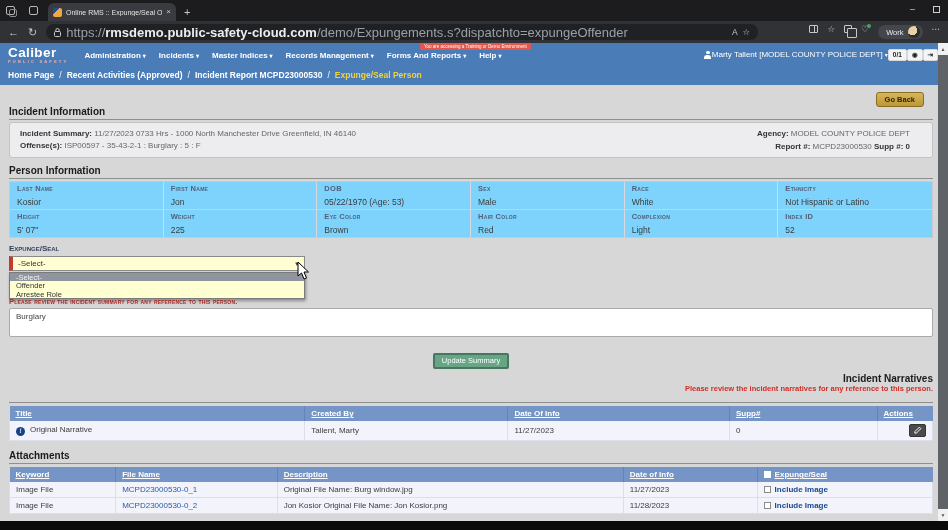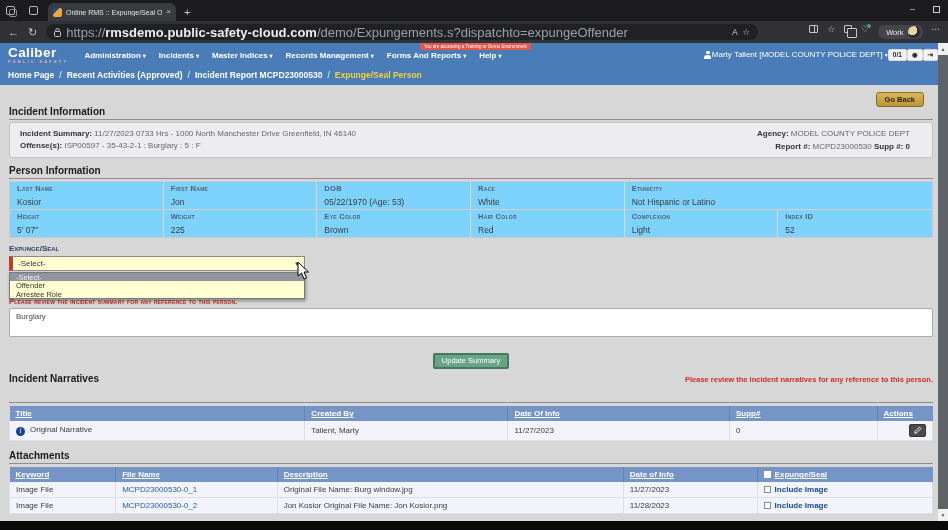--- a/index.html
+++ b/index.html
@@ -133,21 +133,21 @@
     width:100%; height:29px; margin-top:2px; background:#fff; border:1px solid #ababab; border-radius:2px;
     font-family:inherit; font-size:8px; color:#444; padding:3px 6px; resize:none;
   }
   .update-row { text-align:center; margin-top:8px; height:15px; }
   .update-btn {
     background:#67a586; border:2px solid #47775f; border-radius:2px; color:#fff;
     font-size:7.5px; padding:1.5px 7px; font-family:inherit;
   }
 
   .sec-head-flex { display:flex; align-items:flex-end; justify-content:space-between;
-    border-bottom:1px solid #8f8f8f; padding-bottom:18px; }
+    border-bottom:1px solid #8f8f8f; padding-bottom:9px;flex-direction:column; }
   .sec-head-flex h2 { border:none; padding:0; }
   .warn-note { font-size:7.5px; font-weight:bold; color:#cf2d26; }
 
   table.grid { width:100%; border-collapse:collapse; margin-top:3px; }
   table.grid th {
     background:#7495c5; color:#fff; font-size:8px; font-weight:bold; text-align:left;
     padding:3px 6px; border-right:1px solid #6384b4;text-decoration:underline;
   }
   table.grid th:last-child { border-right:none; }
   table.grid td {
@@ -285,20 +285,24 @@
           <div class="plabel">Last Name</div>
           <div class="pvalue">Kosior</div>
         </div>
       <div class="pcell">
           <div class="plabel">First Name</div>
           <div class="pvalue">Jon</div>
         </div>
       <div class="pcell">
           <div class="plabel">DOB</div>
           <div class="pvalue">05/22/1970 (Age: 53)</div>
+        </div>
+      <div class="pcell">
+          <div class="plabel">Sex</div>
+          <div class="pvalue">Male</div>
         </div>
       <div class="pcell">
           <div class="plabel">Race</div>
           <div class="pvalue">White</div>
         </div>
       <div class="pcell">
           <div class="plabel">Ethnicity</div>
           <div class="pvalue">Not Hispanic or Latino</div>
         </div>
     </div>

